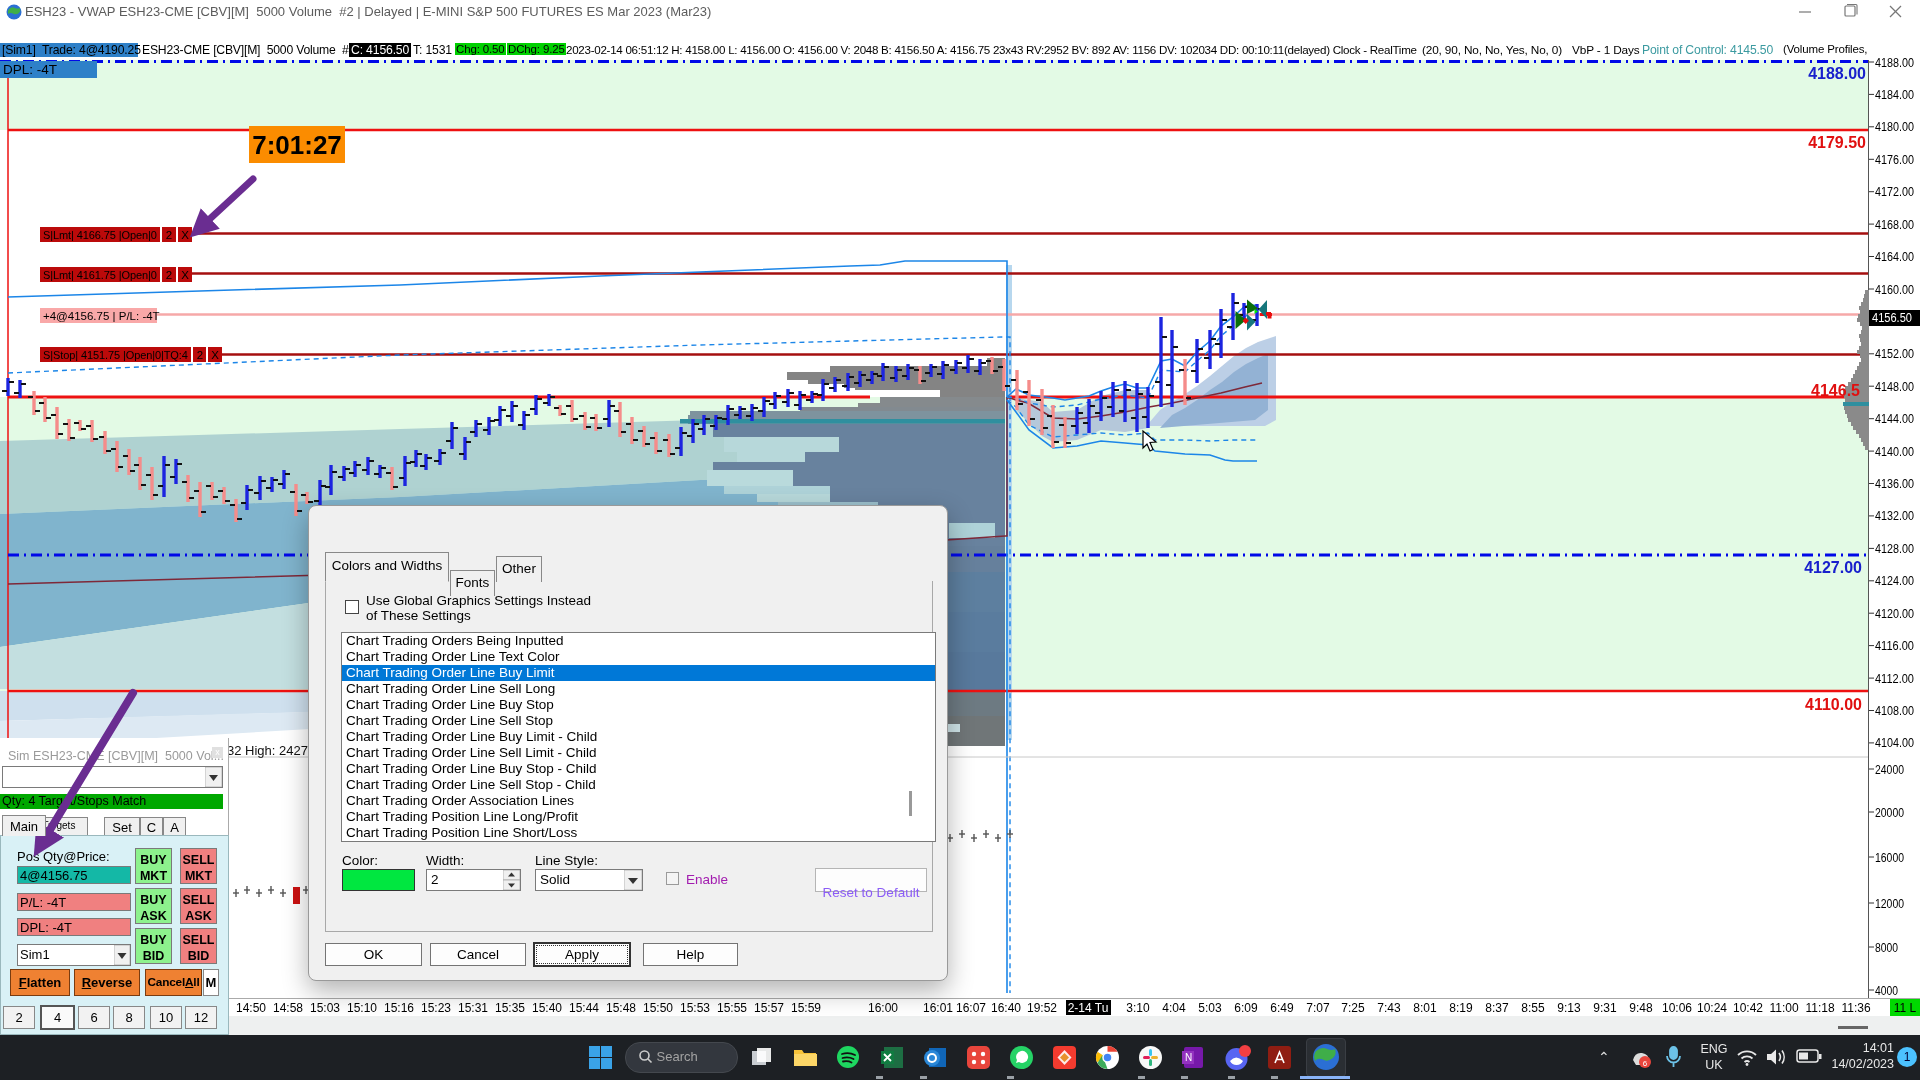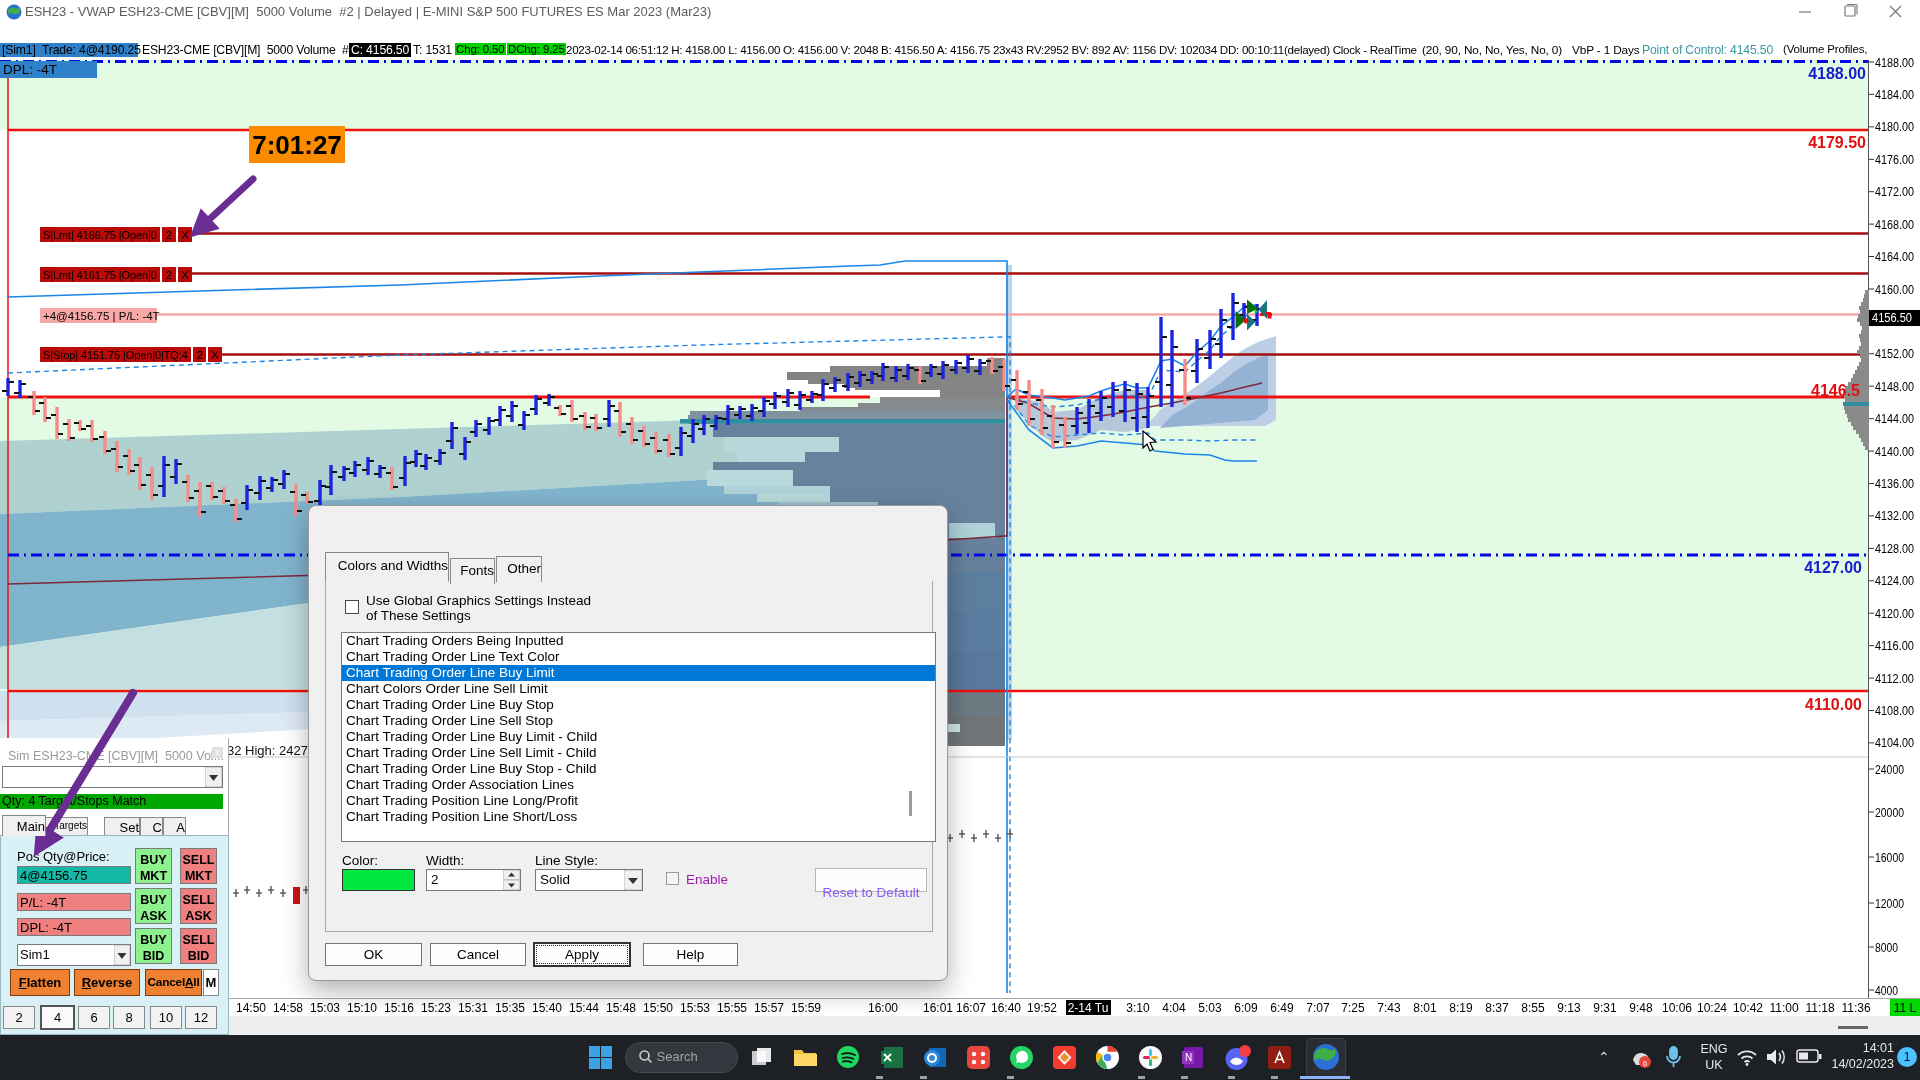--- a/index.html
+++ b/index.html
@@ -4,21 +4,21 @@
 body{width:1920px;height:1080px;overflow:hidden;font-family:"Liberation Sans",sans-serif;background:#fff;position:relative;}
 .abs{position:absolute;}
 #titlebar{left:0;top:0;width:1920px;height:24px;background:#fff;}
 #title-text{left:25px;top:4px;font-size:13px;color:#5c5c5c;}
 #menubar{left:0;top:24px;width:1920px;height:18px;background:#fff;font-size:13px;color:#1a1a1a;margin-top:41px;}
 #menubar span{position:absolute;top:0;}
 #statusbar{left:0;top:42px;width:1920px;height:18px;background:#fff;font-size:12.2px;white-space:nowrap;}
 #statusbar span{position:absolute;top:1px;letter-spacing:-0.15px;}
 #dialog{left:308px;top:505px;width:640px;height:476px;background:#f0f0f0;border:1px solid #999;border-radius:8px;box-shadow:0 10px 26px rgba(0,0,0,0.3);}
 #dlg-title{left:0;top:0;width:100%;height:40px;background:#fff;border-radius:8px 8px 0 0;}
-.tab{position:absolute;border:1px solid #888;border-bottom:none;background:#f0f0f0;font-size:13.5px;text-align:right;}
+.tab{position:absolute;border:1px solid #888;border-bottom:none;background:#f0f0f0;font-size:13.5px;text-align:center;}
 #tabpage{left:16px;top:75px;width:608px;height:351px;border:1px solid #a8a8a8;border-top:none;}
 #listbox{left:32px;top:126px;width:595px;height:210px;background:#fff;border:1px solid #7a7a7a;font-size:13.5px;line-height:16px;overflow:hidden;}
 #listbox div{padding-left:4px;white-space:nowrap;}
 .sel{background:#0078d7;color:#fff;}
 .btn{position:absolute;background:#fdfdfd;border:1px solid #747474;font-size:13.5px;text-align:center;color:#000;}
 #panel{left:0;top:738px;width:229px;height:297px;background:#fff;border-right:1px solid #aaa;font-size:13px;}
 .pbtn{position:absolute;border:1px solid #7a7a7a;font-weight:bold;font-size:12.5px;text-align:center;line-height:1.25;padding-top:4px;}
 .obtn{position:absolute;background:#ef8132;border:1px solid #7a3c10;font-weight:bold;font-size:13px;text-align:center;padding-top:5px;color:#000;}
 .nbtn{position:absolute;background:#f2f2f2;border:1px solid #888;font-size:13px;text-align:center;padding-top:3px;}
 #taskbar{left:0;top:1035px;width:1920px;height:45px;background:#1d2024;}
@@ -688,35 +688,36 @@
 <text x="1856" y="1012" font-size="12" fill="#000" text-anchor="middle">11:36</text>
 <rect x="1890" y="999" width="30" height="17" fill="#00d800"></rect>
 <text x="1905" y="1012" font-size="12" fill="#000" text-anchor="middle">11 L</text>
 <rect x="0" y="1016" width="1920" height="19" fill="#eef0f0"></rect>
 <rect x="1838" y="1026" width="30" height="3" fill="#666"></rect>
 <path d="M1143,431 l0,17 l4,-4 l3,7 l3,-1.5 l-3,-7 l6,-0.5 z" fill="#fff" stroke="#000" stroke-width="1.2"></path>
 </svg>
 </div>
 <div class="abs" id="dialog">
 <div class="tab" style="left:16px;top:46px;width:124px;height:30px;padding-top:5px;z-index:2;border-bottom:1px solid #f0f0f0">Colors and Widths</div>
-<div class="tab" style="left:141px;top:52px;width:45px;height:26px;padding-top:4px">Fonts</div>
+<div class="tab" style="left:141px;top:64px;width:45px;height:26px;padding-top:4px">Fonts</div>
 <div class="tab" style="left:187px;top:50px;width:46px;height:26px;padding-top:4px">Other</div>
 <div class="abs" id="tabpage"></div>
 <div class="abs" style="left:36px;top:94px;width:14px;height:14px;background:#fff;border:1px solid #444"></div>
 <div class="abs" style="left:57px;top:87px;font-size:13.5px;line-height:15px">Use Global Graphics Settings Instead<br>of These Settings</div>
 <div class="abs" id="listbox">
 <div>Chart Trading Orders Being Inputted</div>
 <div>Chart Trading Order Line Text Color</div>
 <div class="sel">Chart Trading Order Line Buy Limit</div>
-<div>Chart Colors Order Line Sell Limit</div>
+<div>Chart Trading Order Line Sell Long</div>
 <div>Chart Trading Order Line Buy Stop</div>
 <div>Chart Trading Order Line Sell Stop</div>
 <div>Chart Trading Order Line Buy Limit - Child</div>
 <div>Chart Trading Order Line Sell Limit - Child</div>
 <div>Chart Trading Order Line Buy Stop - Child</div>
+<div>Chart Trading Order Line Sell Stop - Child</div>
 <div>Chart Trading Order Association Lines</div>
 <div>Chart Trading Position Line Long/Profit</div>
 <div>Chart Trading Position Line Short/Loss</div>
 </div>
 <div class="abs" style="left:600px;top:285px;width:3px;height:25px;background:#999"></div>
 <div class="abs" style="left:33px;top:347px;font-size:13.5px">Color:</div>
 <div class="abs" style="left:33px;top:363px;width:73px;height:22px;border:1px solid #333;background:#00e740"></div>
 <div class="abs" style="left:117px;top:347px;font-size:13.5px">Width:</div>
 <div class="abs" style="left:117px;top:363px;width:95px;height:22px;border:1px solid #7a7a7a;background:#fff;font-size:13.5px;padding:2px 0 0 4px">2</div>
 <svg class="abs" style="left:194px;top:364px" width="17" height="20">

